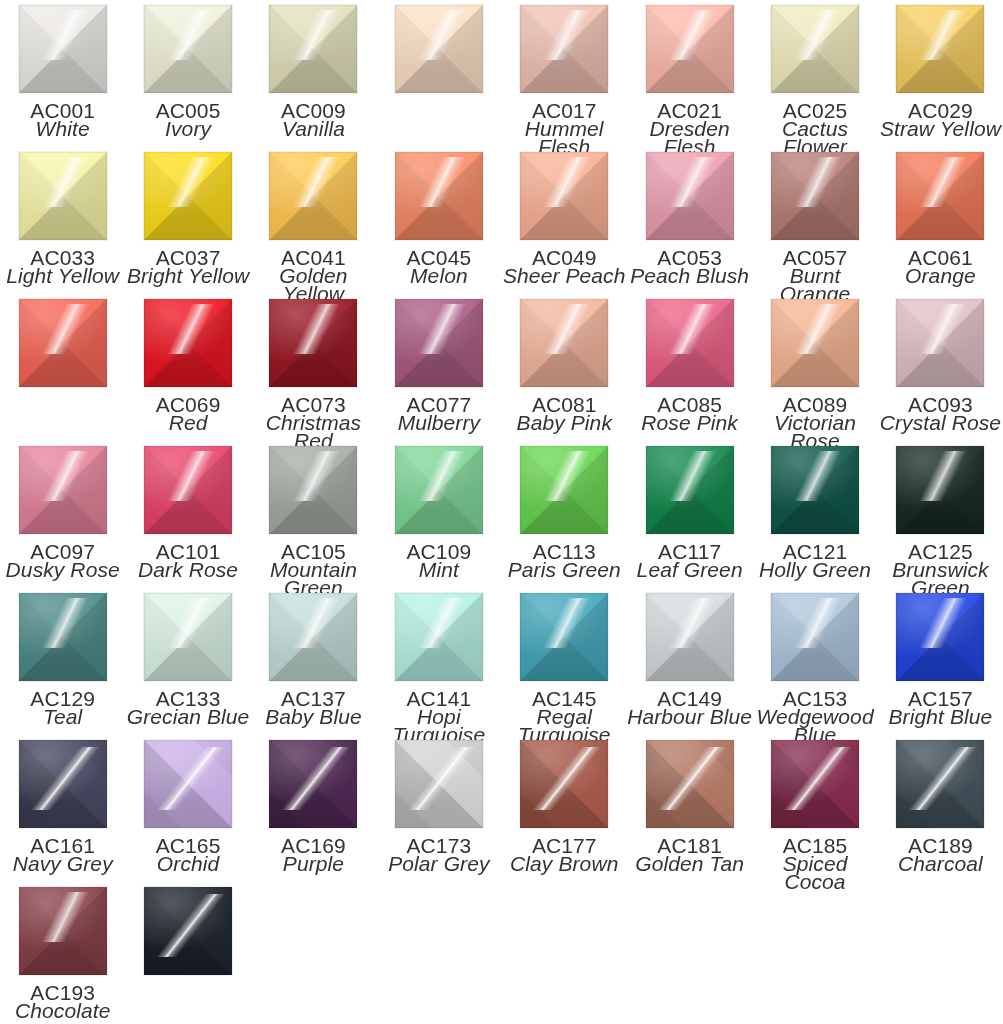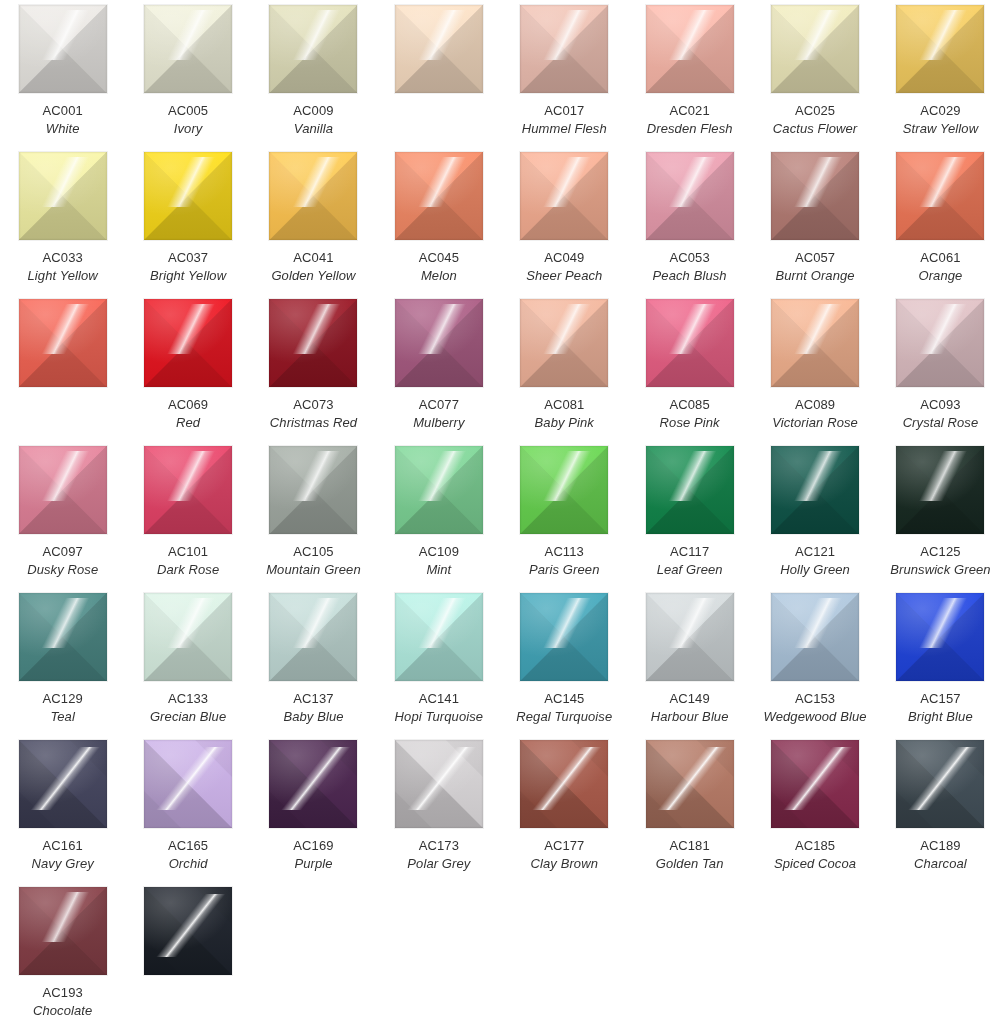--- a/index.html
+++ b/index.html
@@ -111,21 +111,21 @@
         rgba(255,255,255,0) 43%,
         rgba(255,255,255,0.50) 49.5%,
         rgba(255,255,255,0.92) 51.5%,
         rgba(255,255,255,0.40) 54%,
         rgba(255,255,255,0) 60%);
   }
 
   .caption {
     margin-top: 9px;
     text-align: center;
-    font-size: 13px;
+    font-size: 21px;
     line-height: 18px;
     letter-spacing: 0.1px;
     width: 125.4px;
     color: #333333;
   }
   .code { display: block; }
   .name { display: block; font-style: italic; }
 </style>
 </head>
 <body>

